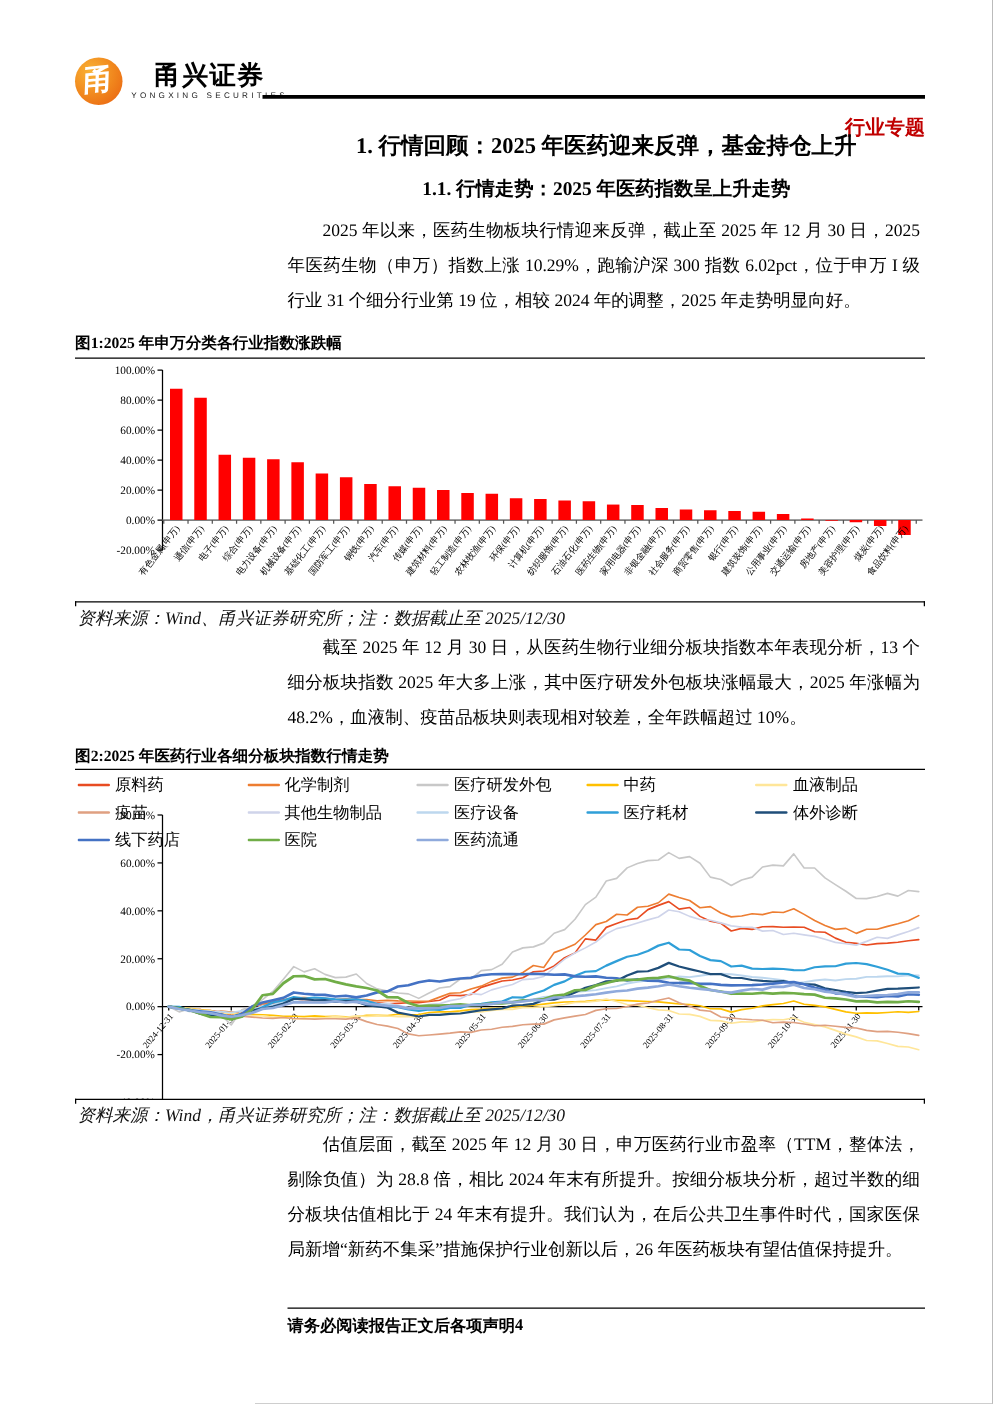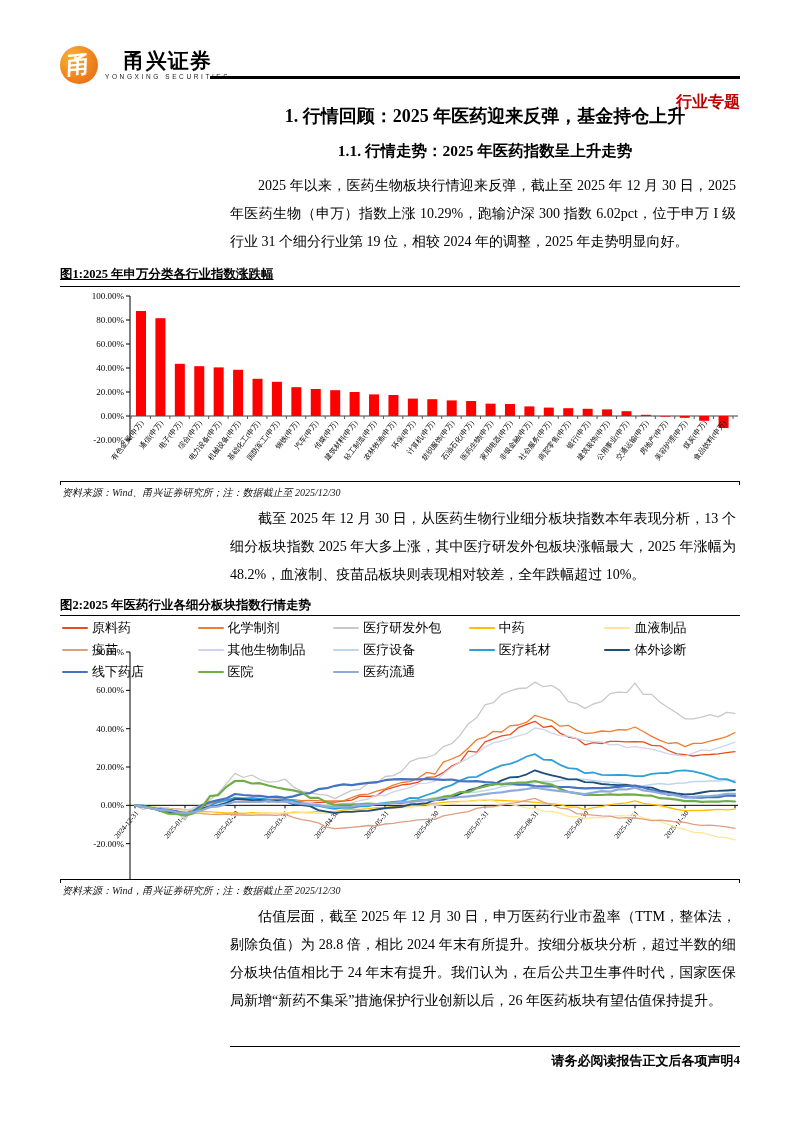--- a/index.html
+++ b/index.html
@@ -24,37 +24,37 @@
   .header-rule{position:absolute;left:150px;right:0;top:30px;height:3px;background:#000;}
   
   .h1{position:absolute;left:230px;width:510px;top:104px;text-align:center;font-size:18px;font-weight:bold;}
   .h2{position:absolute;left:230px;width:510px;top:141px;text-align:center;font-size:15.5px;font-weight:bold;}
   .para{position:absolute;left:230px;width:506px;font-size:14px;line-height:28px;text-align:justify;text-indent:2em;}
   .p1{top:172px;}
   .p2{top:505px;}
   .p3{top:903px;}
   
   .fig-caption{position:absolute;left:60px;font-size:12.5px;font-weight:bold;font-family:"Liberation Serif",serif;}
-  .cap1{top:266px;text-decoration:underline;} .cap2{top:597px;}
+  .cap1{top:266px;} .cap2{top:597px;}
   .rule{position:absolute;left:60px;right:54px;height:0;border-top:1.4px solid #000;}
   .r-cap1{top:286px;} .r-src1{top:481px;} .r-cap2{top:615px;} .r-src2{top:879px;}
   .rule .tick{position:absolute;top:-1px;width:1px;height:4px;background:#000;}
   .rule .tick.l{left:0;} .rule .tick.r{right:0;}
-  .source{position:absolute;left:62px;font-size:10px;font-style:italic;color:#111;}
+  .source{position:absolute;left:62px;font-size:14px;font-style:italic;color:#111;}
   .s1{top:486px;} .s2{top:884px;}
   .chart{position:absolute;left:60px;}
   #barchart{top:290px;} #linechart{top:644px;}
   
   .legend{position:absolute;left:62px;top:619px;width:678px;display:grid;
     grid-template-columns:repeat(5,1fr);row-gap:4px;font-size:13px;font-weight:normal;}
   .legend-item{display:flex;align-items:center;gap:4px;overflow:hidden;white-space:nowrap;}
   .legend-swatch{width:26px;flex:0 0 26px;border-radius:1px;}
   
   .footer-rule{position:absolute;left:230px;right:54px;top:1046px;border-top:1.6px solid #000;}
-  .footer{position:absolute;left:230px;right:54px;top:1052px;display:flex;justify-content:flex-end;
+  .footer{position:absolute;left:230px;right:54px;top:1052px;display:flex;justify-content:flex-start;
     font-size:13px;font-weight:bold;}
 </style>
 </head>
 <body>
 
 <div class="page">
 
   <div class="header">
     <div class="logo">
       <div class="logo-mark">

